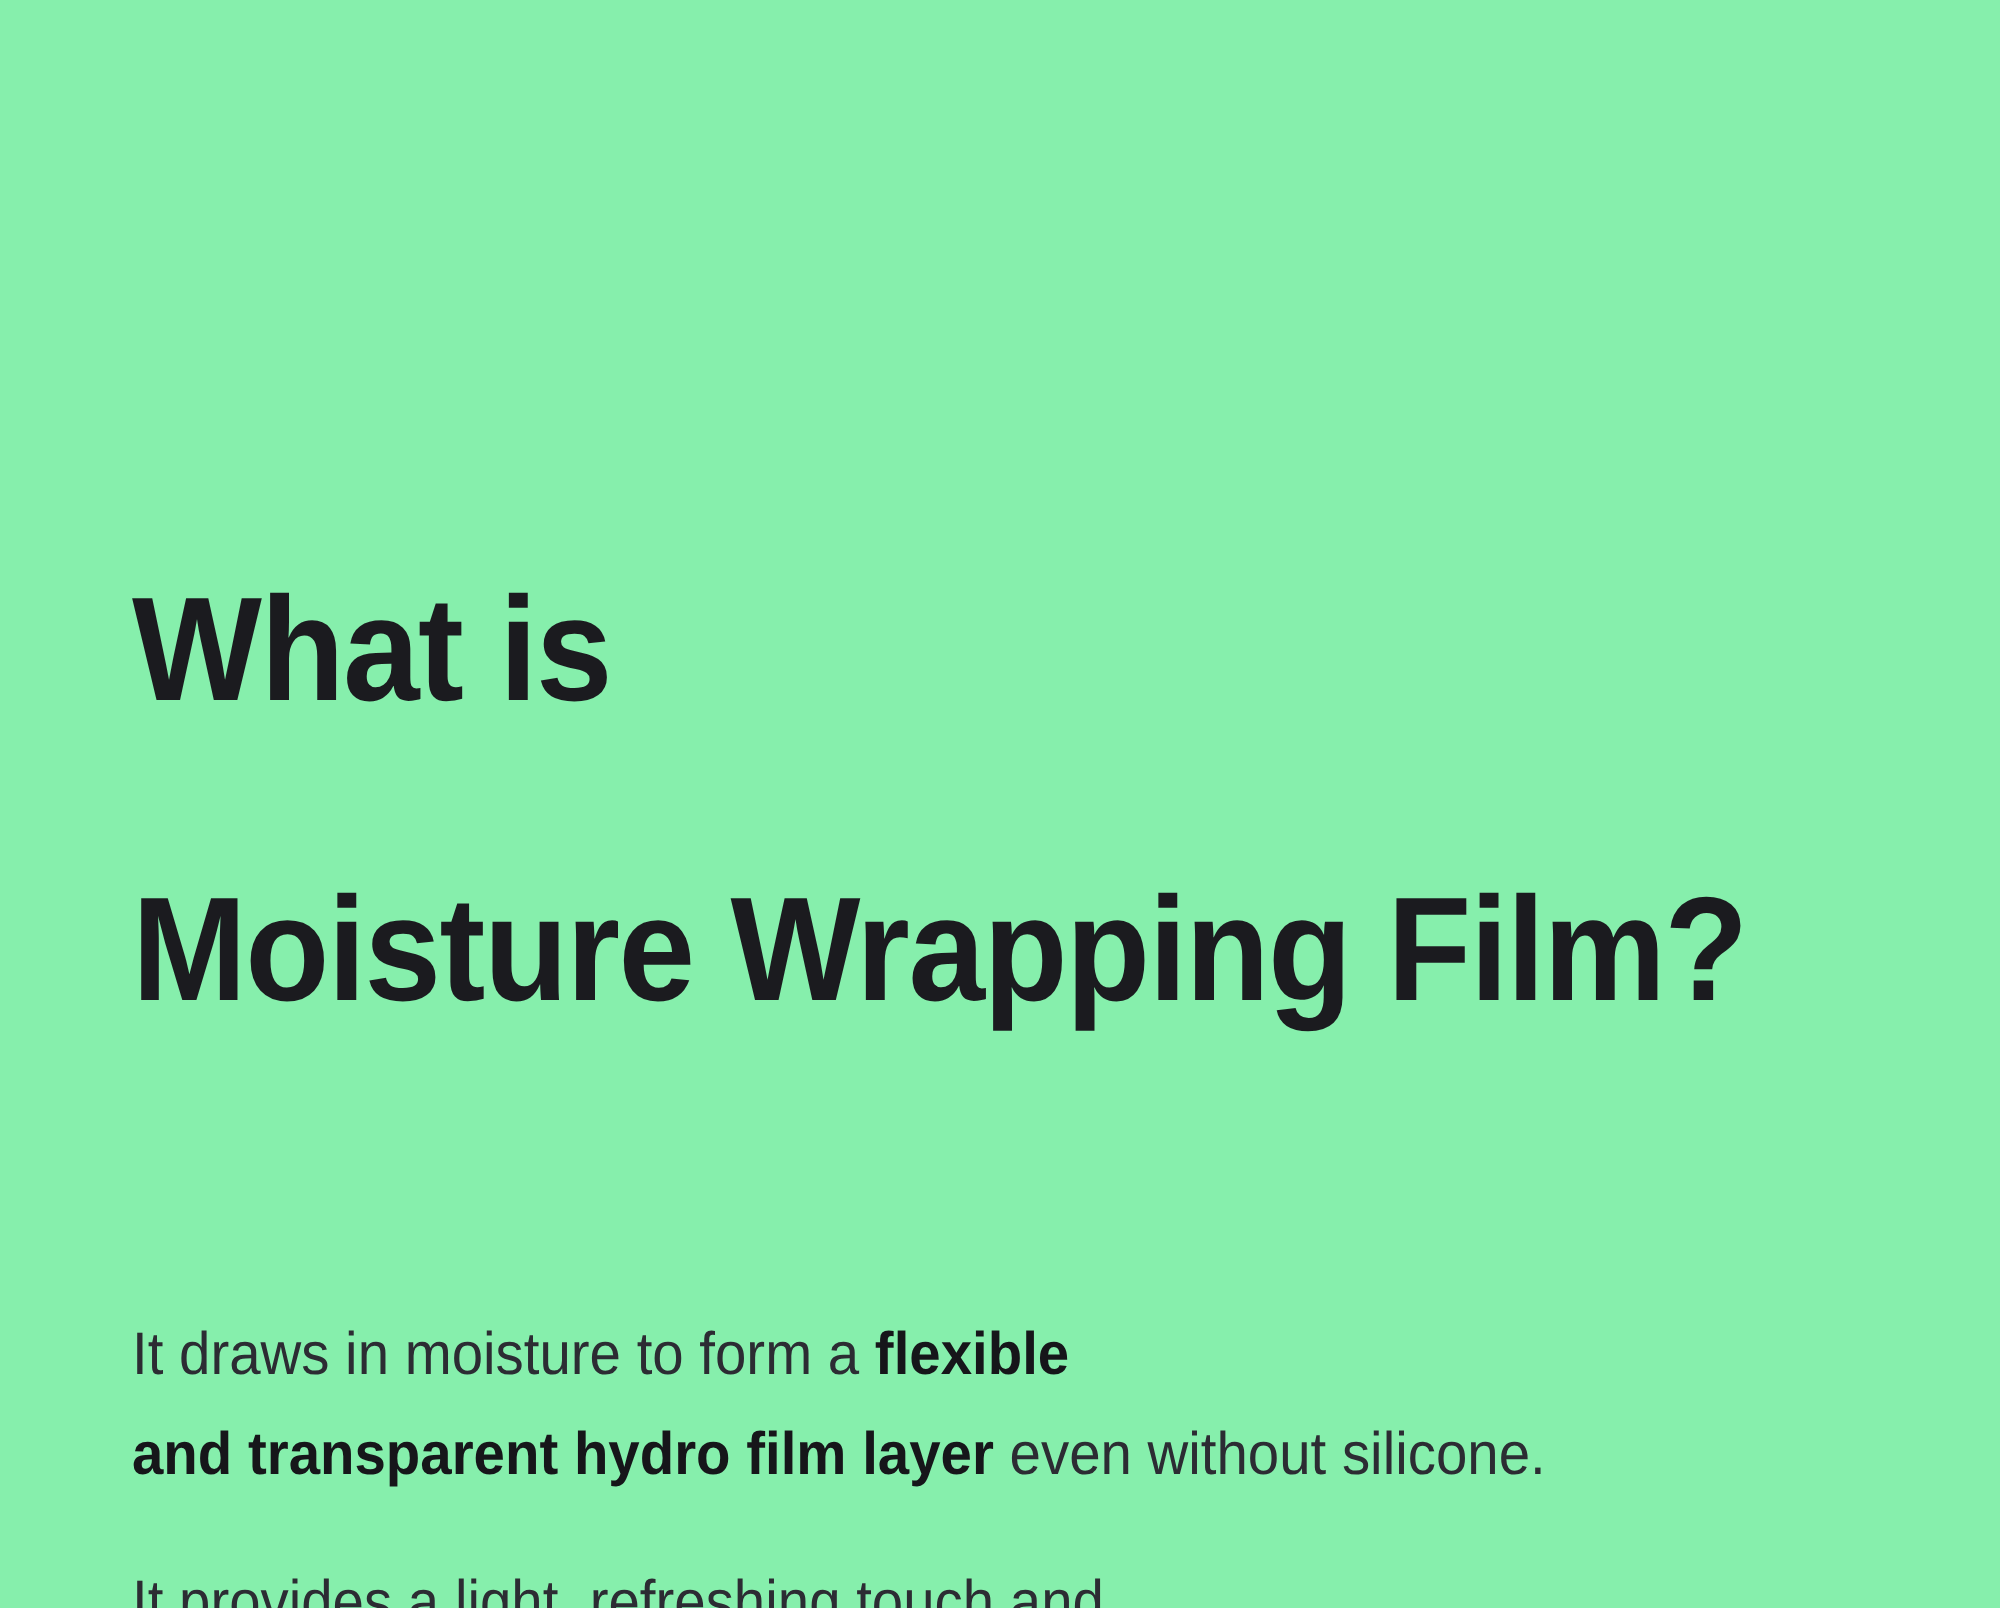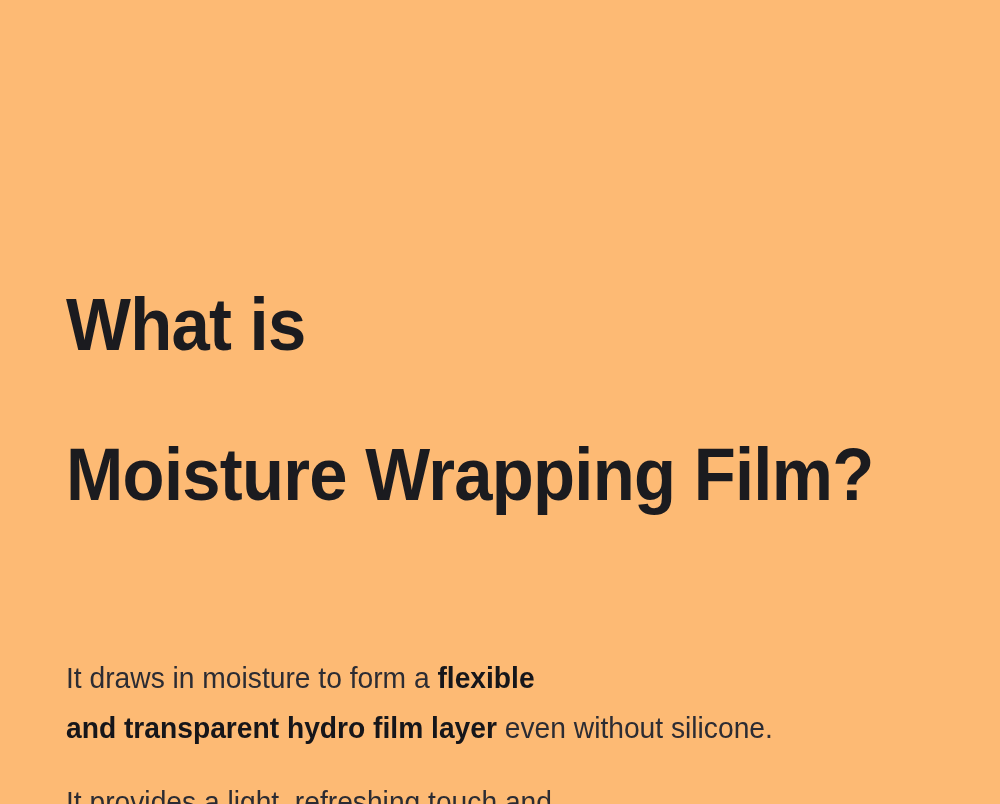--- a/index.html
+++ b/index.html
@@ -76,21 +76,21 @@
     margin-top: 24px;
   }
 
   .thin {
     font-weight: 400;
   }
 </style>
 </head>
 <body style="background: rgb(238, 235, 252);">
 
-<div class="page" style="background: #fdba74;">
+<div class="page" style="background: #86efac;">
 
   <div class="content">
 
     <h1 class="headline" style="color: rgb(27, 27, 31);">
       <span class="hl-line">What is</span>
       <span class="hl-line">Moisture Wrapping Film?</span>
     </h1>
 
     <p class="body-block" id="para-1" style="color: rgb(44, 44, 51);">
         <span class="ln"><span class="thin">It draws in moisture to form a </span><b style="color: rgb(22, 22, 26);">flexible</b></span>

